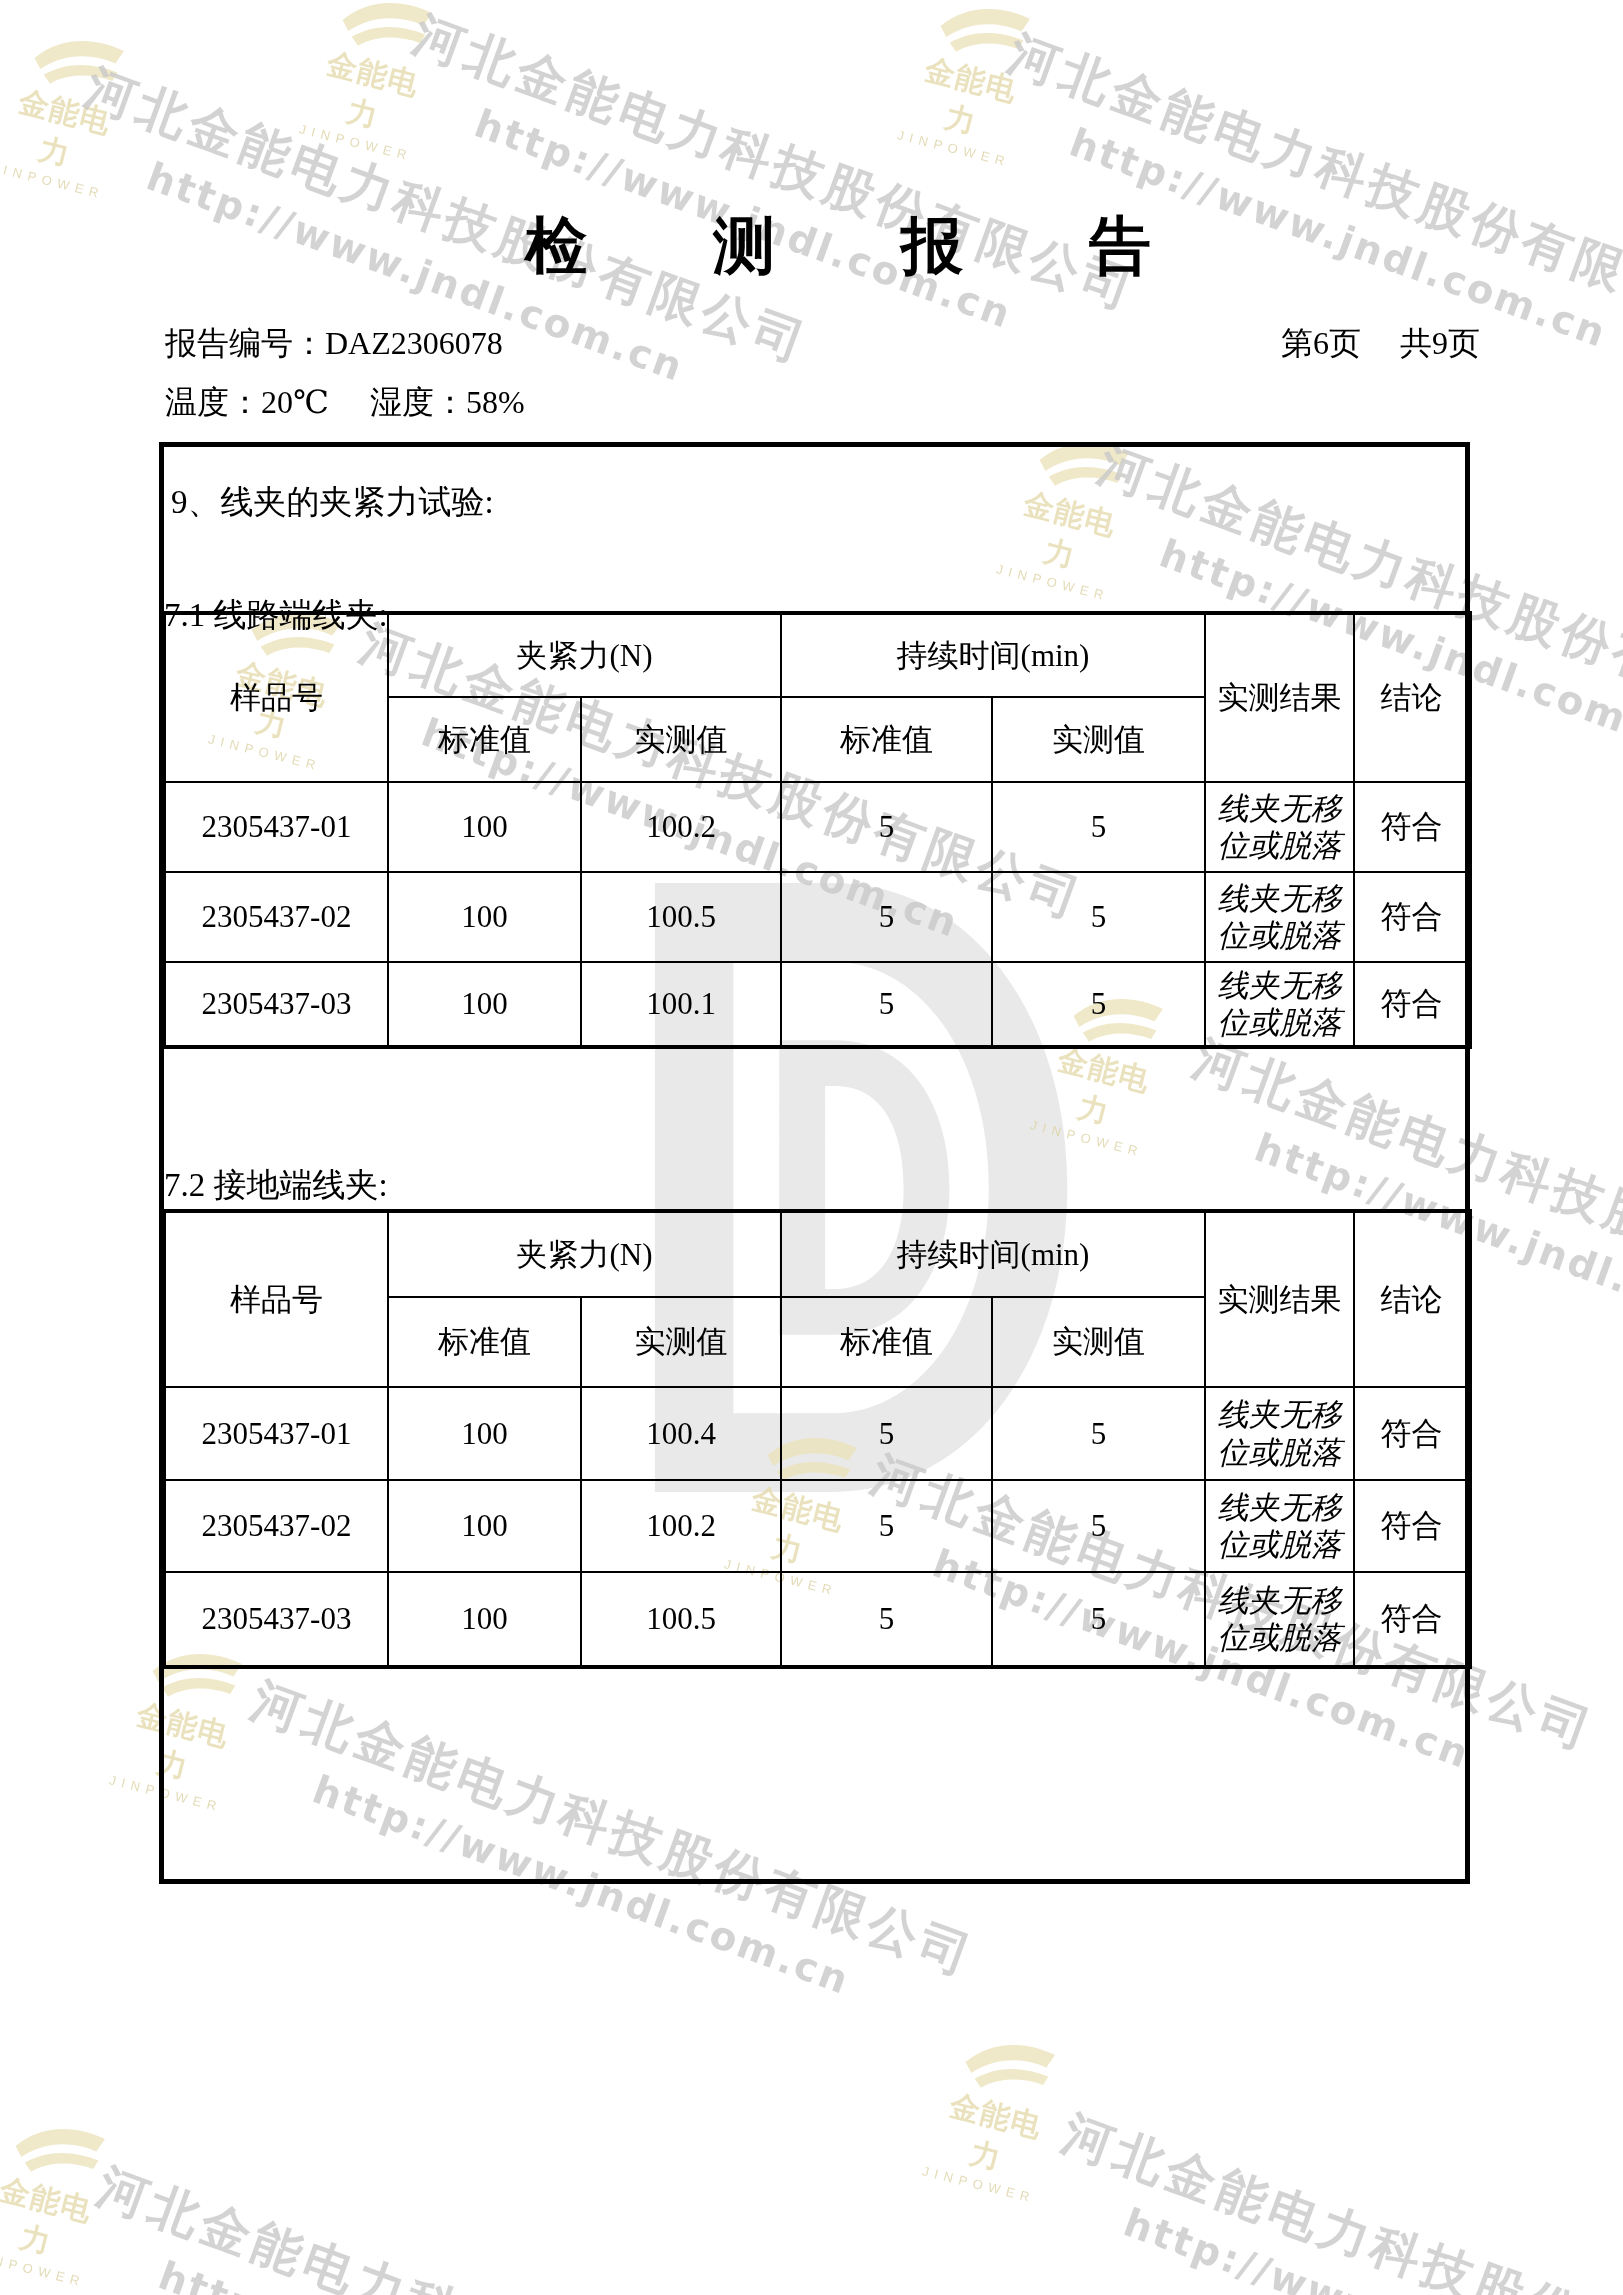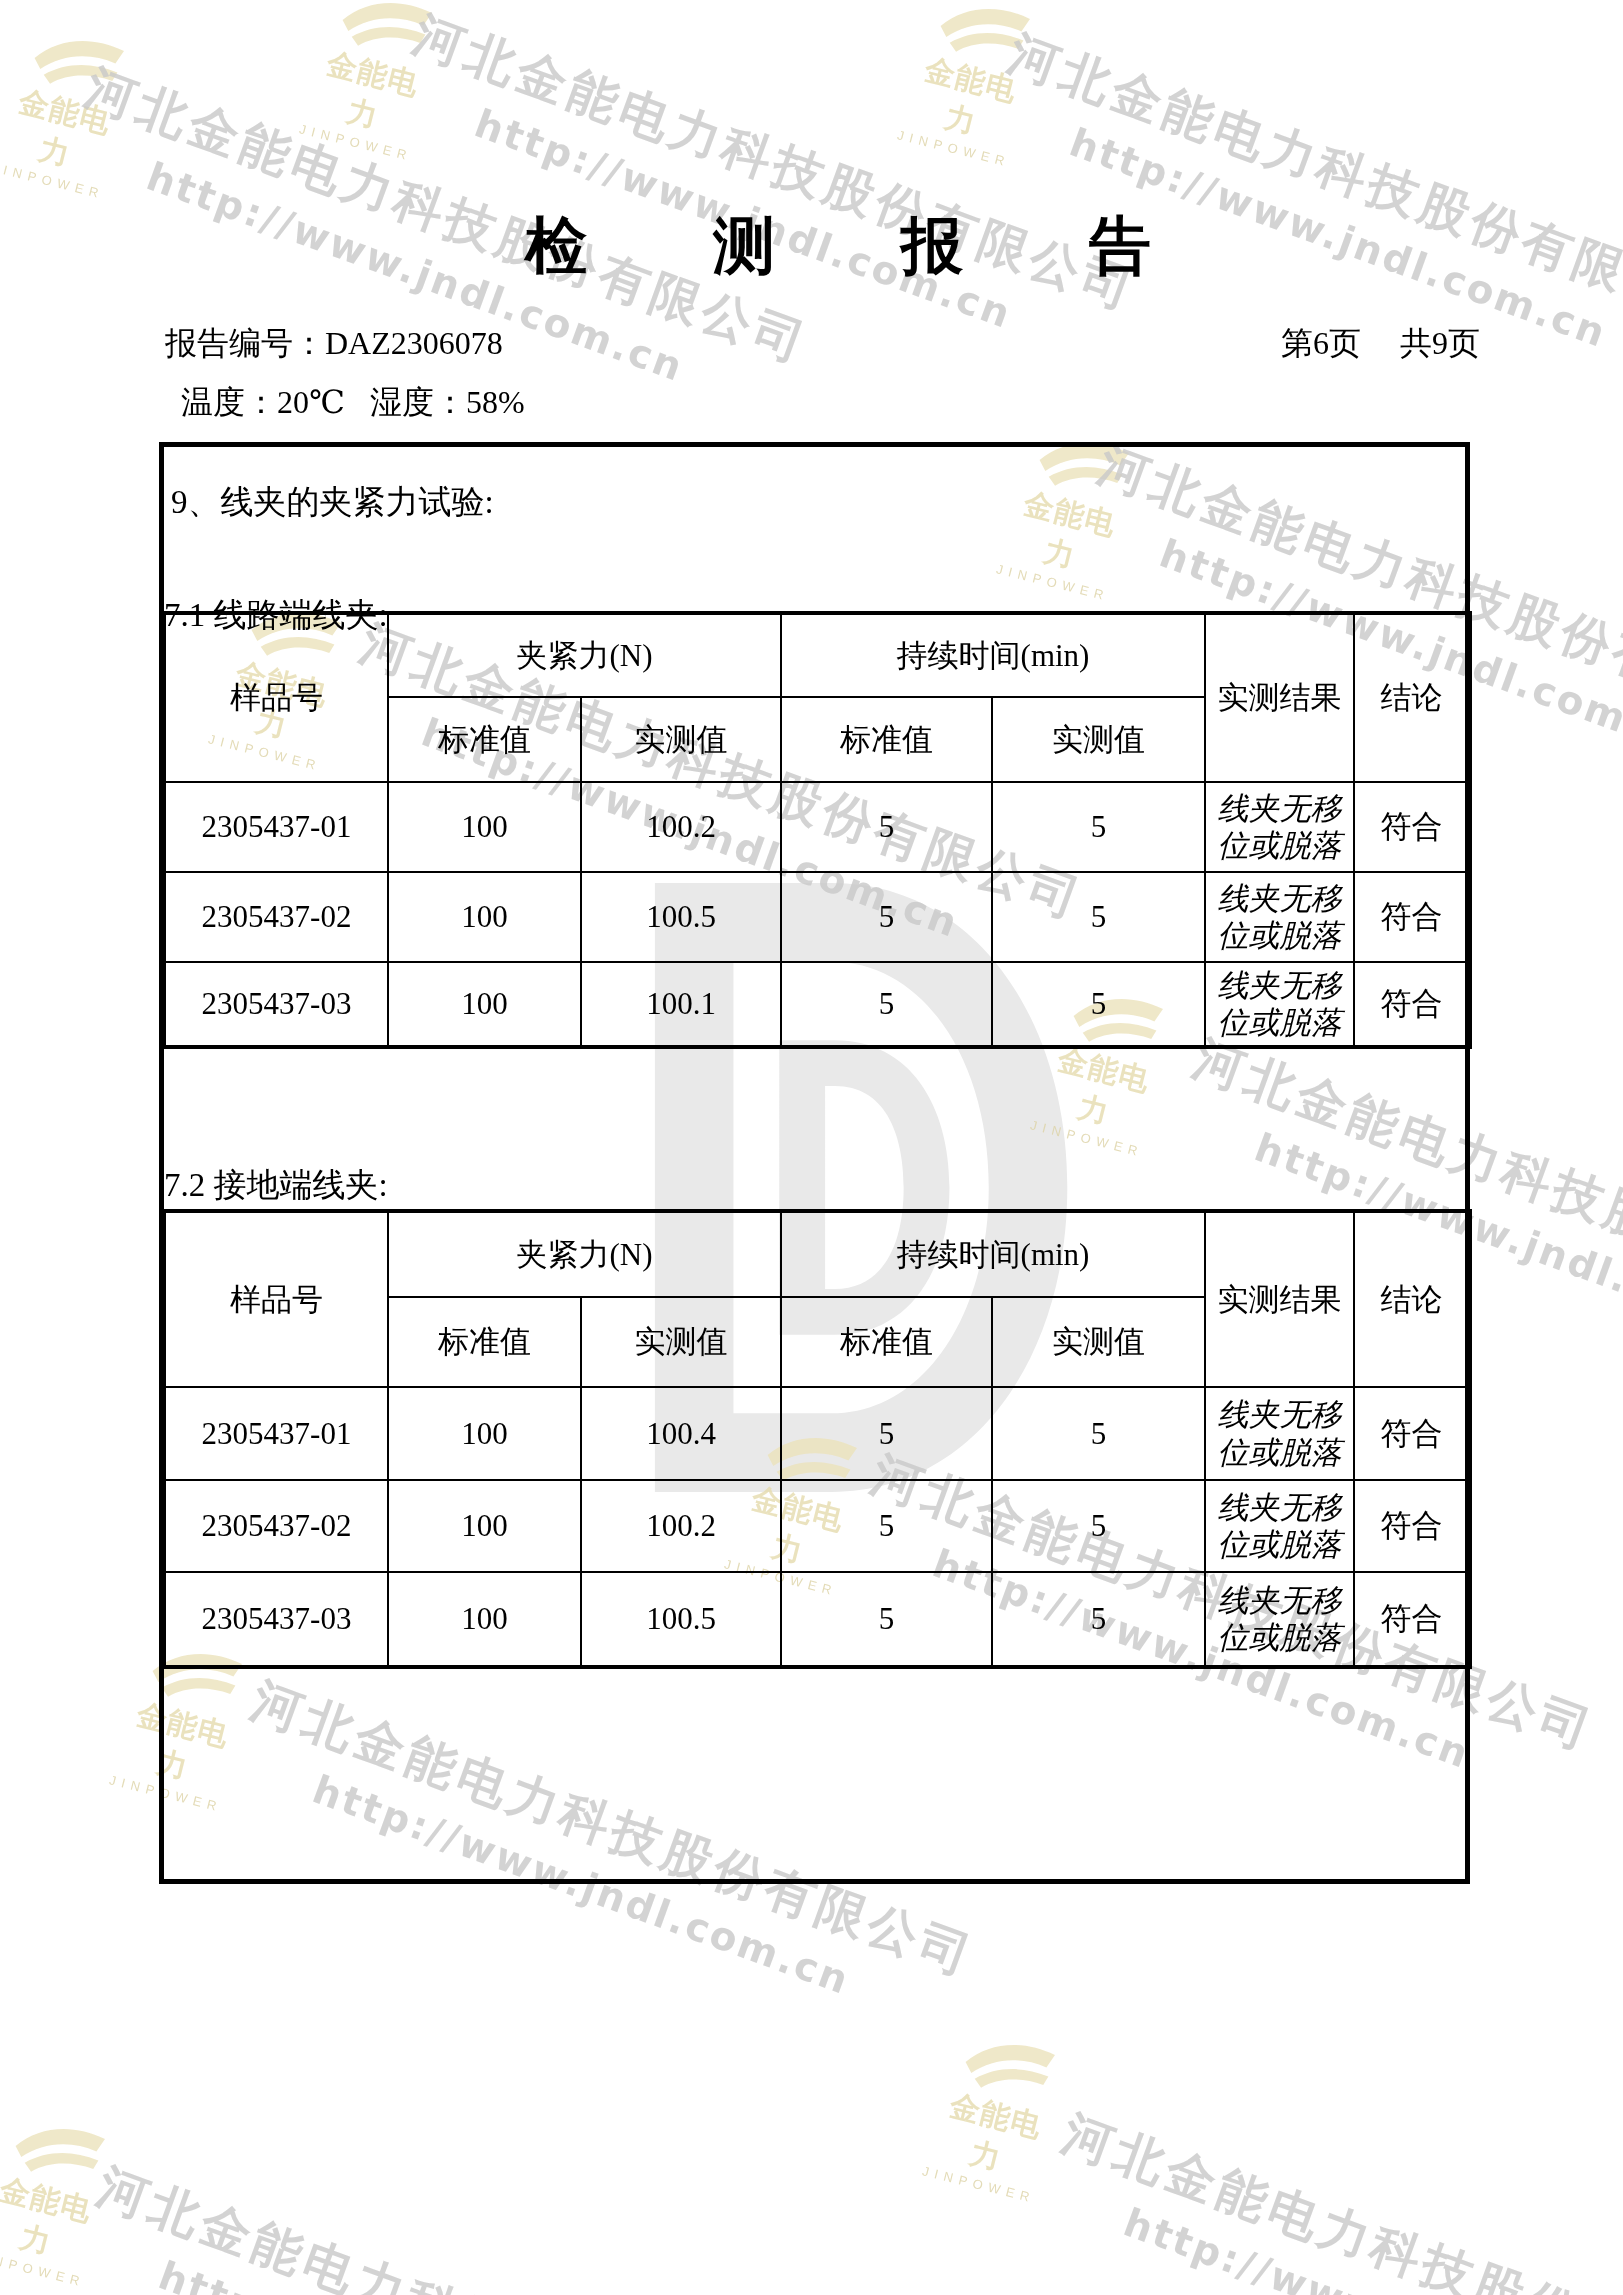--- a/index.html
+++ b/index.html
@@ -37,21 +37,21 @@
     font-size:44px;letter-spacing:1.3px;font-weight:bold;
   }
   .report-title{
     position:absolute;left:525px;top:204px;font-size:62px;letter-spacing:126px;
     font-weight:bold;white-space:nowrap;
   }
   .meta{position:absolute;font-size:32px;white-space:nowrap;}
   .m-report-no{left:165px;top:322px;}
   .m-page{left:1281px;top:322px;}
   .m-page .gap{display:inline-block;width:39px;}
-  .m-temp{left:165px;top:381px;margin-left:16px;}
+  .m-temp{left:165px;top:381px;}
   .m-hum{left:370px;top:381px;}
 
   .outer-box{
     position:absolute;left:159px;top:442px;width:1301px;height:1432px;
     border:5.2px solid #000;
   }
   .sec{position:absolute;font-size:33px;white-space:nowrap;}
   .sec-7{left:171px;top:480px;}
   .sec-71{left:164px;top:593px;}
   .sec-72{left:164px;top:1163px;}

